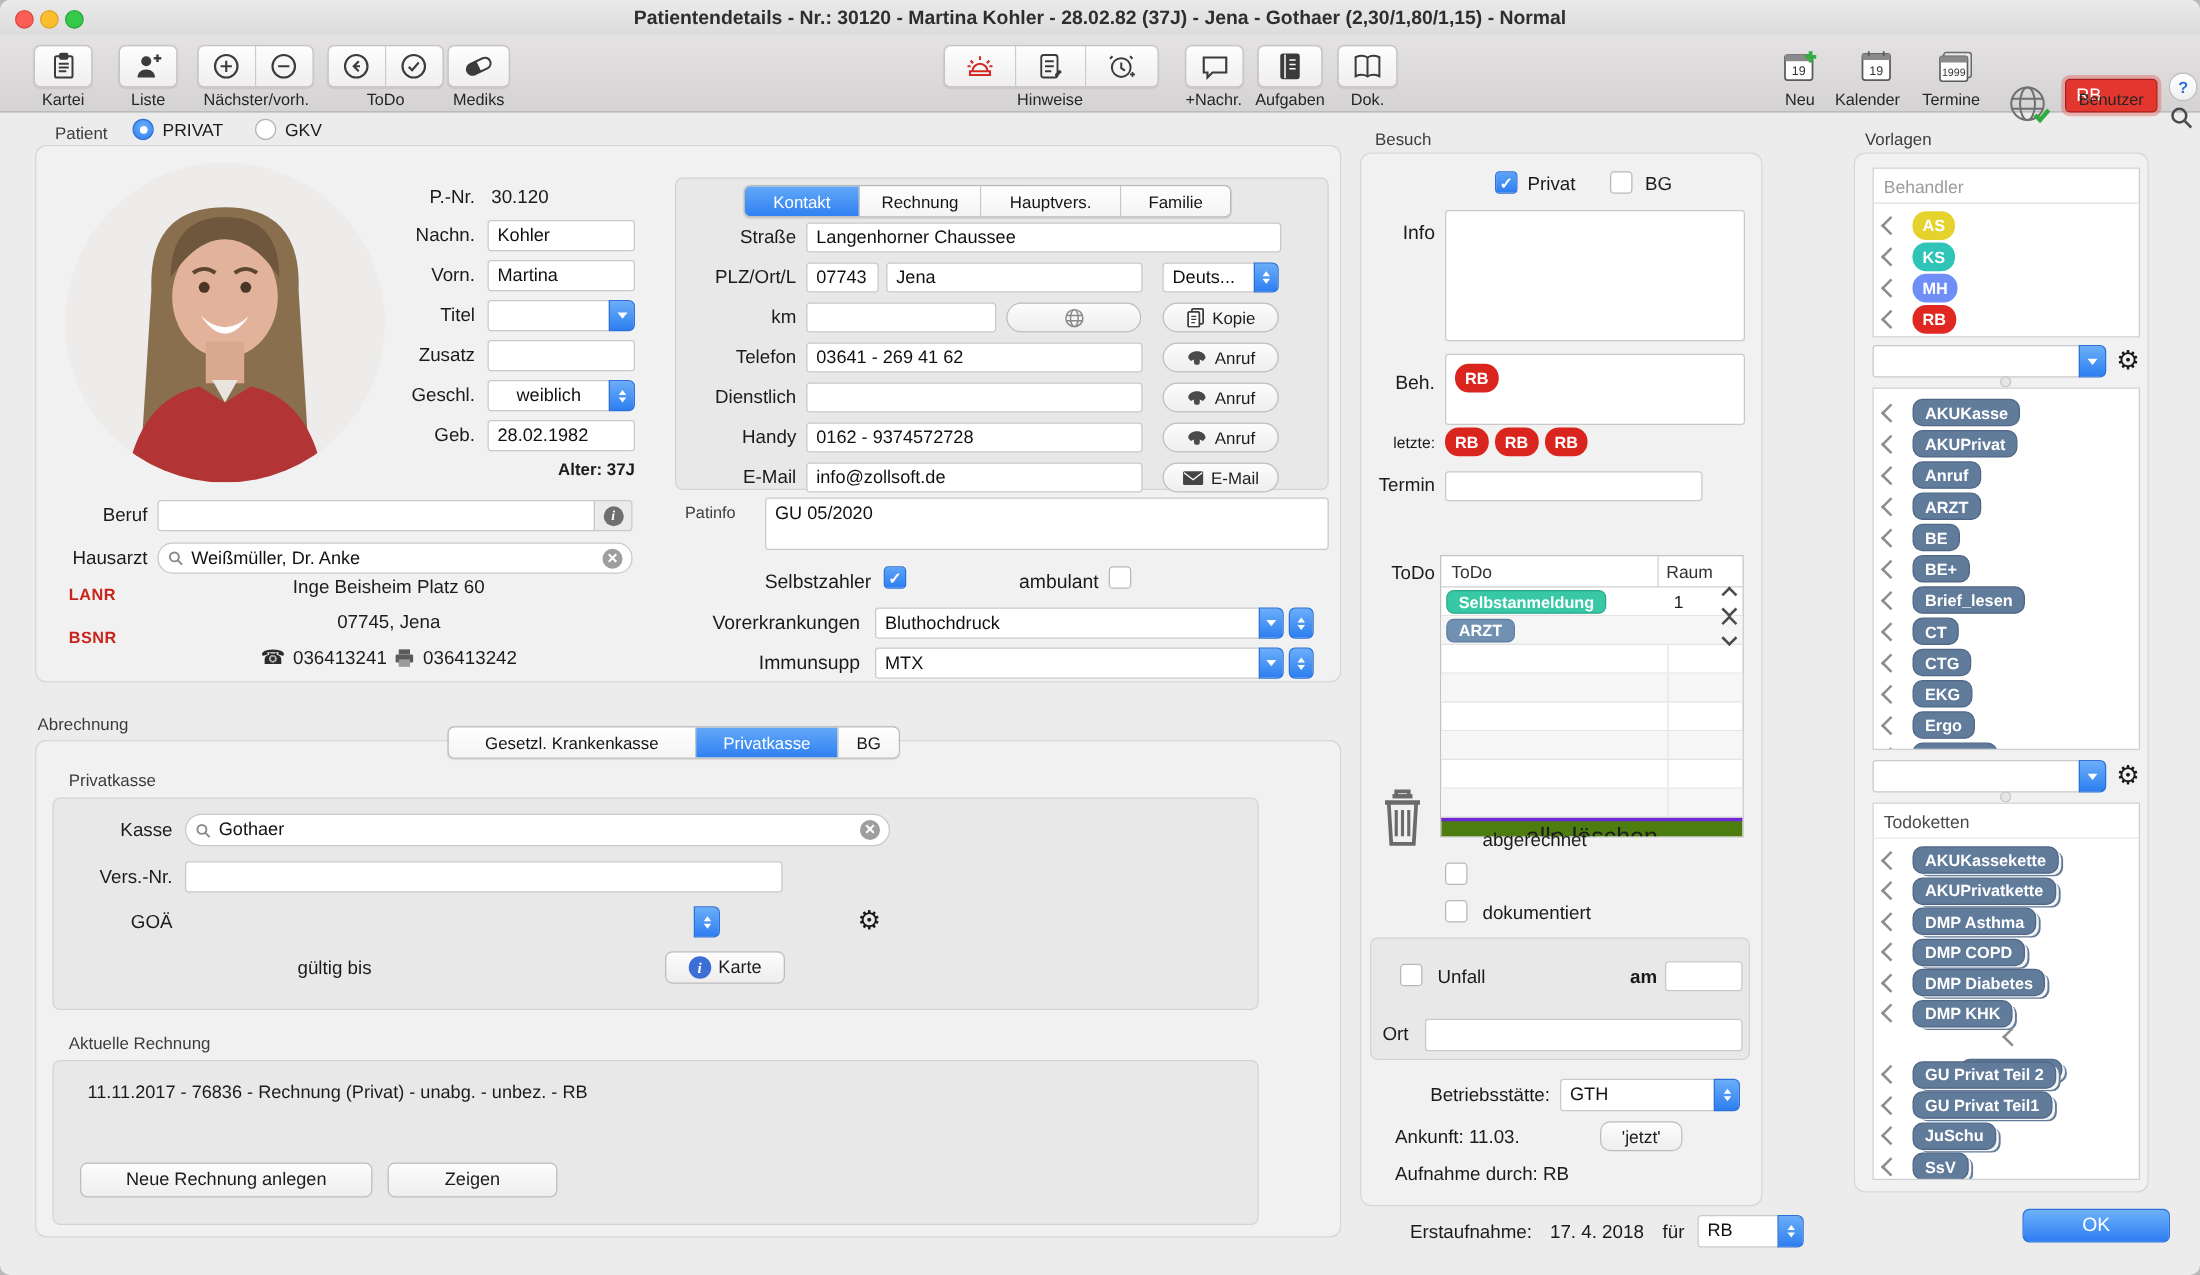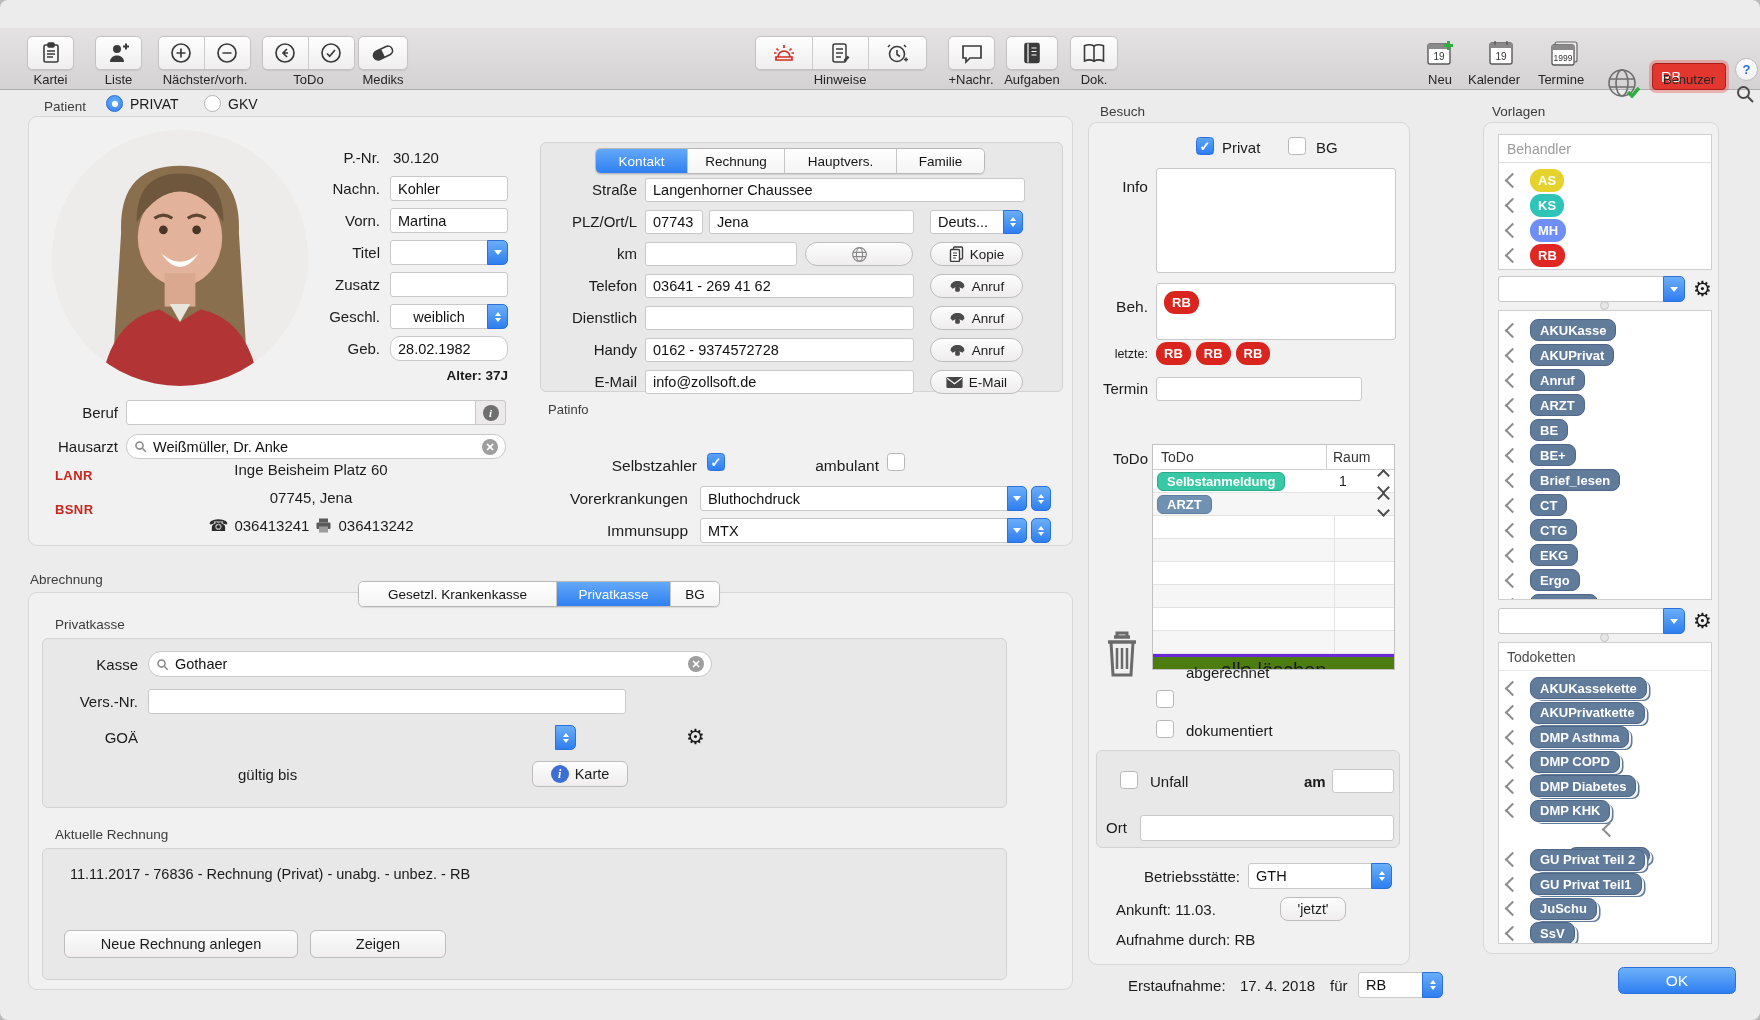--- a/index.html
+++ b/index.html
@@ -70,20 +70,26 @@
   .minichev{width:7px;height:7px;border-left:2px solid #4a4a4a;border-bottom:2px solid #4a4a4a;display:block;}
   svg{display:block;}
   .trow{height:22px;border-bottom:1px solid #e3e3e3;display:flex;align-items:center;position:relative;}
   .trow:nth-child(odd){background:#f6f6f6;}
 </style>
 </head>
 <body>
 
 <div id="app">
 
+  <div id="titlebar">
+    <div class="light" style="left:12px;background:#f95f57;border:1px solid #dd4740;"></div>
+    <div class="light" style="left:32px;background:#fbbe2e;border:1px solid #e0a422;"></div>
+    <div class="light" style="left:52px;background:#35c94a;border:1px solid #27a83a;"></div>
+    <div id="title">Patientendetails - Nr.: 30120 - Martina Kohler - 28.02.82 (37J) - Jena - Gothaer (2,30/1,80/1,15) - Normal</div>
+  </div>
 
   <div id="toolbar">
     <div class="tb" style="left:27px;width:47px;">
       <span>
           <svg width="22" height="24" viewBox="0 0 22 24" fill="none" stroke="#3b3b3b" stroke-width="1.6">
             <rect x="4" y="4" width="14" height="17" rx="1.5"></rect>
             <rect x="8" y="2" width="6" height="4" rx="1" fill="#3b3b3b"></rect>
             <path d="M7 10h8M7 13h8M7 16h6"></path>
           </svg>
         </span>
@@ -315,21 +321,21 @@
   <div class="fld" style="left:390px;top:272px;width:118px;"></div>
 
   <div class="lblR" style="left:280px;top:308px;width:100px;">Geschl.</div>
   <div class="fld" style="left:390px;top:304px;width:98px;border-radius:3px 0 0 3px;justify-content:center;">weiblich</div>
   <div class="bluec abs" style="left:487px;top:304px;width:21px;height:25px;border-radius:0 5px 5px 0;">
       <span class="t-up"></span>
       <span class="t-dn"></span>
     </div>
 
   <div class="lblR" style="left:280px;top:340px;width:100px;">Geb.</div>
-  <div class="fld" style="left:390px;top:336px;width:118px;border-radius:10px;">28.02.1982</div>
+  <div class="fld" style="left:390px;top:336px;width:118px;">28.02.1982</div>
 
   <div class="lblR" style="left:390px;top:368px;width:118px;font-size:13.5px;font-weight:700;">Alter: 37J</div>
 
   <div class="lblR" style="left:40px;top:404px;width:78px;">Beruf</div>
   <div class="fld" style="left:126px;top:400px;width:350px;border-radius:3px 0 0 3px;"></div>
   <div class="abs" style="left:475px;top:400px;width:31px;height:25px;background:#eceaea;border:1px solid #c9c9c9;border-radius:0 3px 3px 0;
        display:flex;align-items:center;justify-content:center;box-sizing:border-box;">
     <span style="width:16px;height:16px;border-radius:50%;background:#6f6f6f;color:#fff;font-size:11px;line-height:16px;text-align:center;font-style:italic;font-weight:700;font-family:'Liberation Serif',serif;">i</span>
   </div>
 
@@ -446,20 +452,21 @@
     <span>
         <svg width="17" height="13" viewBox="0 0 20 15">
           <rect x="0.5" y="1" width="19" height="13" rx="1.5" fill="#454545"></rect>
           <path d="M1.5 2.5L10 9l8.5-6.5" stroke="#fff" stroke-width="1.3" fill="none"></path>
         </svg>
       </span>
     <span>E-Mail</span>
   </div>
 
   <div class="sec" style="left:548px;top:402px;">Patinfo</div>
+  <div class="fld" style="left:612px;top:398px;width:451px;height:42px;align-items:flex-start;padding-top:4px;">GU 05/2020</div>
 
   <div class="lblR" style="left:585px;top:457px;width:112px;font-size:15.5px;">Selbstzahler</div>
   <div class="cb on" style="left:707px;top:453px;"></div>
   <div class="lblR" style="left:795px;top:457px;width:84px;font-size:15.5px;">ambulant</div>
   <div class="cb" style="left:887px;top:453px;"></div>
 
   <div class="lblR" style="left:548px;top:490px;width:140px;font-size:15.5px;">Vorerkrankungen</div>
   <div class="fld" style="left:700px;top:486px;width:308px;border-radius:3px 0 0 3px;">Bluthochdruck</div>
   <div class="bluec abs" style="left:1007px;top:486px;width:20px;height:25px;border-radius:0 5px 5px 0;">
       <span class="t-v"></span>

